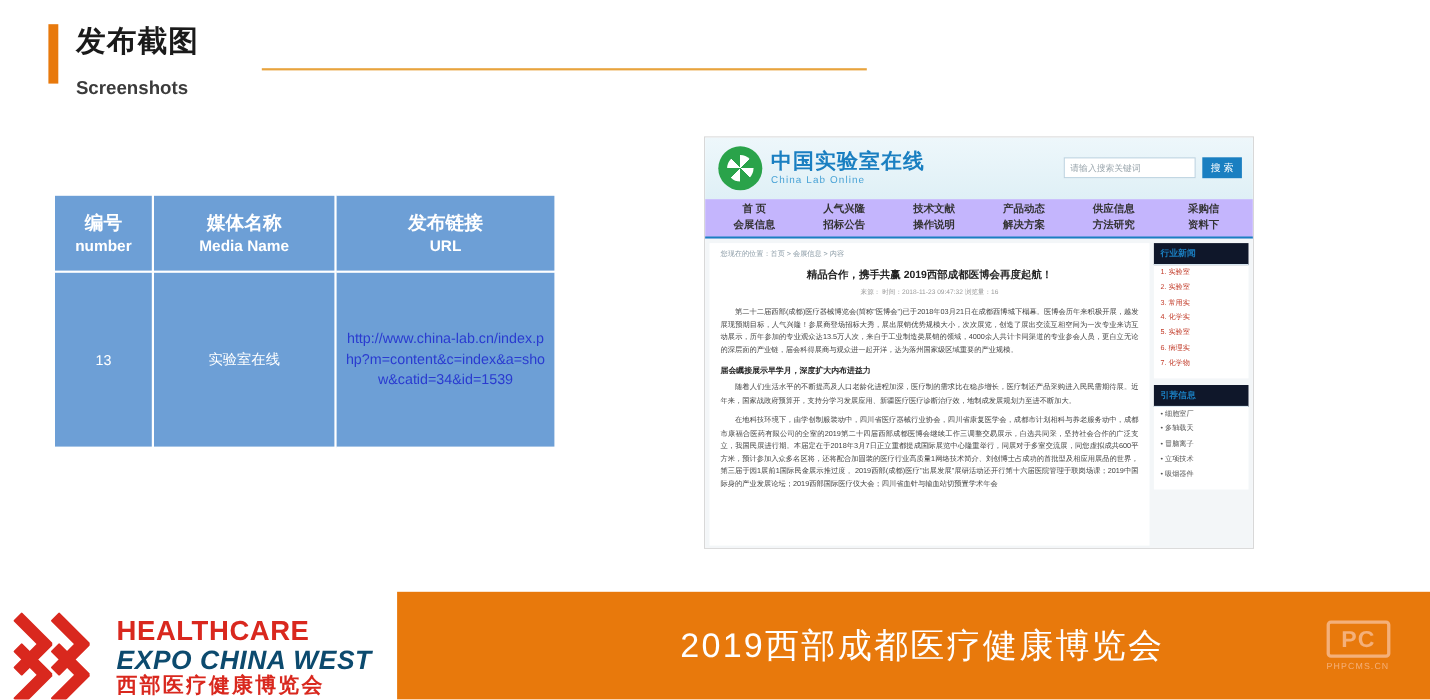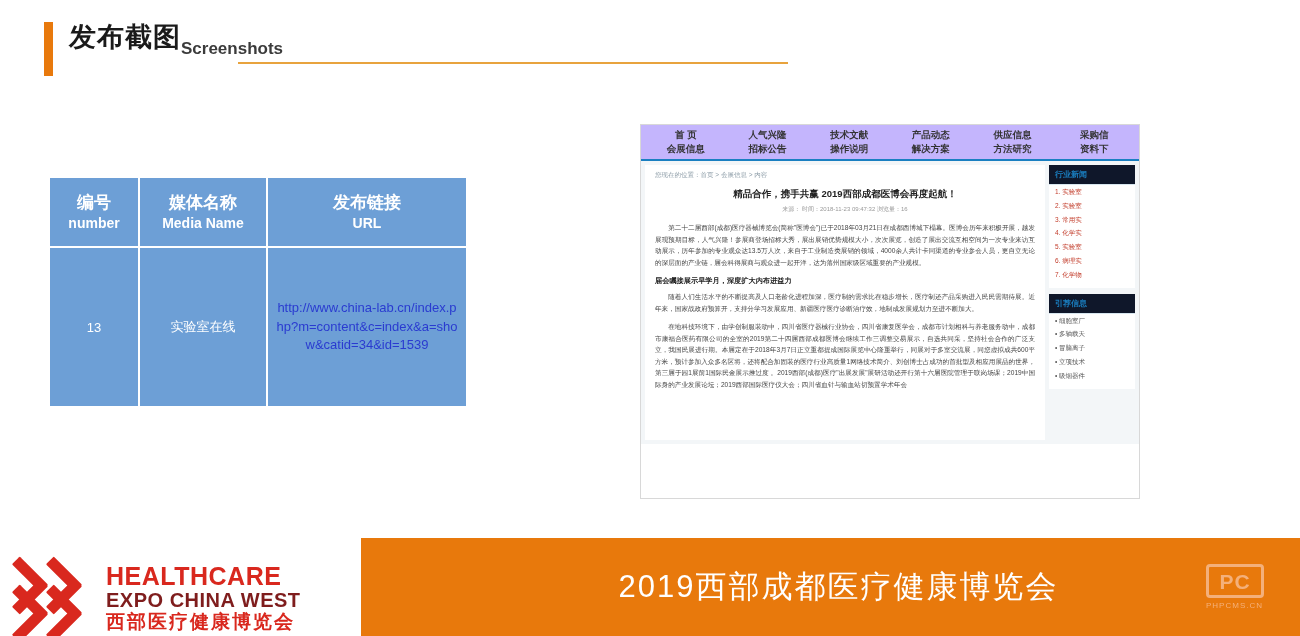--- a/index.html
+++ b/index.html
@@ -9,21 +9,21 @@
     height: 636px;
     background: #ffffff;
     font-family: "Liberation Sans", sans-serif;
     position: relative;
     overflow: hidden;
   }
 
   
   .header { position: absolute; left: 44px; top: 22px; display: flex; align-items: flex-start; }
   .header-bar { width: 9px; height: 54px; background: #e8790c; margin-right: 16px; }
-  .header-texts { display: flex; justify-content: flex-end; }
+  .header-texts { display: flex; flex-direction: column; justify-content: flex-end; }
   .header-title-cn {
     font-size: 27px; font-weight: bold; color: #1a1a1a; line-height: 1.15;
     letter-spacing: 1px;
   }
   .header-title-en {
     font-size: 17px; font-weight: bold; color: #3b3b3b; line-height: 1.2; margin-top: 17px;
   }
   .header-rule {
     position: absolute; left: 238px; top: 62px; width: 550px; height: 2px; background: #e8a33d;
   }
@@ -37,21 +37,21 @@
   .media-table th, .media-table td {
     border: 2px solid #ffffff;
     background: #6d9fd6;
     text-align: center;
     vertical-align: middle;
     color: #ffffff;
   }
   .media-table th { height: 70px; }
   .media-table td { height: 160px; }
   .col-num { width: 90px; }
-  .col-media { width: 128px; }
+  .col-media { width: 166px; }
   .col-url { width: 200px; }
   .th-cn { font-size: 17px; font-weight: bold; display: block; line-height: 1.25; }
   .th-en { font-size: 14px; font-weight: bold; display: block; line-height: 1.3; }
   .cell-num { font-size: 13px; color: #ffffff; }
   .cell-media { font-size: 13px; color: #ffffff; }
   .cell-url {
     font-size: 13px; color: #2a3bd0; line-height: 1.45;
     word-break: break-all; padding: 4px 6px; text-decoration: none; display: block;
   }
 
@@ -122,21 +122,21 @@
   .footer-left {
     position: absolute; left: 0; top: 12px; width: 345px; height: 98px;
     background: #ffffff; display: flex; align-items: center; padding-left: 8px;
   }
   .xmark { width: 92px; height: 72px; position: relative; flex: none; }
   .xbar {
     position: absolute; width: 40px; height: 11px; background: #d9281e; border-radius: 1px;
   }
   .brand-block { margin-left: 6px; }
   .brand-1 { font-size: 25px; font-weight: bold; color: #d9281e; letter-spacing: 0.5px; line-height: 1.02; }
-  .brand-2 { font-size: 20px; font-weight: bold; color: #7f1d1d; letter-spacing: 0.5px; line-height: 1.05; }
+  .brand-2 { font-size: 24px; font-weight: bold; color: #0c4a6e; letter-spacing: 0.5px; line-height: 1.05; font-style: italic; }
   .brand-3 { font-size: 19px; font-weight: bold; color: #d9281e; letter-spacing: 2px; line-height: 1.2; }
 
   .footer-right {
     position: absolute; left: 361px; top: 0; width: 955px; height: 98px;
     background: #e8790c; display: flex; align-items: center; justify-content: center;
     position: absolute;
   }
   .footer-title { font-size: 31px; color: #ffffff; letter-spacing: 2px; }
   .pc-logo {
     position: absolute; right: 22px; top: 26px; width: 88px; height: 50px;
@@ -183,20 +183,29 @@
       <td class="cell-media">实验室在线</td>
       <td>
         <span class="cell-url">http://www.china-lab.cn/index.php?m=content&amp;c=index&amp;a=show&amp;catid=34&amp;id=1539</span>
       </td>
     </tr>
   </tbody>
 </table>
 
 <div class="shot">
 
+  <div class="shot-top">
+    <div class="logo-mark"></div>
+    <div>
+      <div class="logo-text-cn">中国实验室在线</div>
+      <div class="logo-text-en">China Lab Online</div>
+    </div>
+    <div class="search-box">请输入搜索关键词</div>
+    <div class="search-btn">搜 索</div>
+  </div>
 
   <div class="shot-nav">
     <div class="nav-item">
       <span>首 页</span>
       <span>会展信息</span>
     </div>
     <div class="nav-item">
       <span>人气兴隆</span>
       <span>招标公告</span>
     </div>

